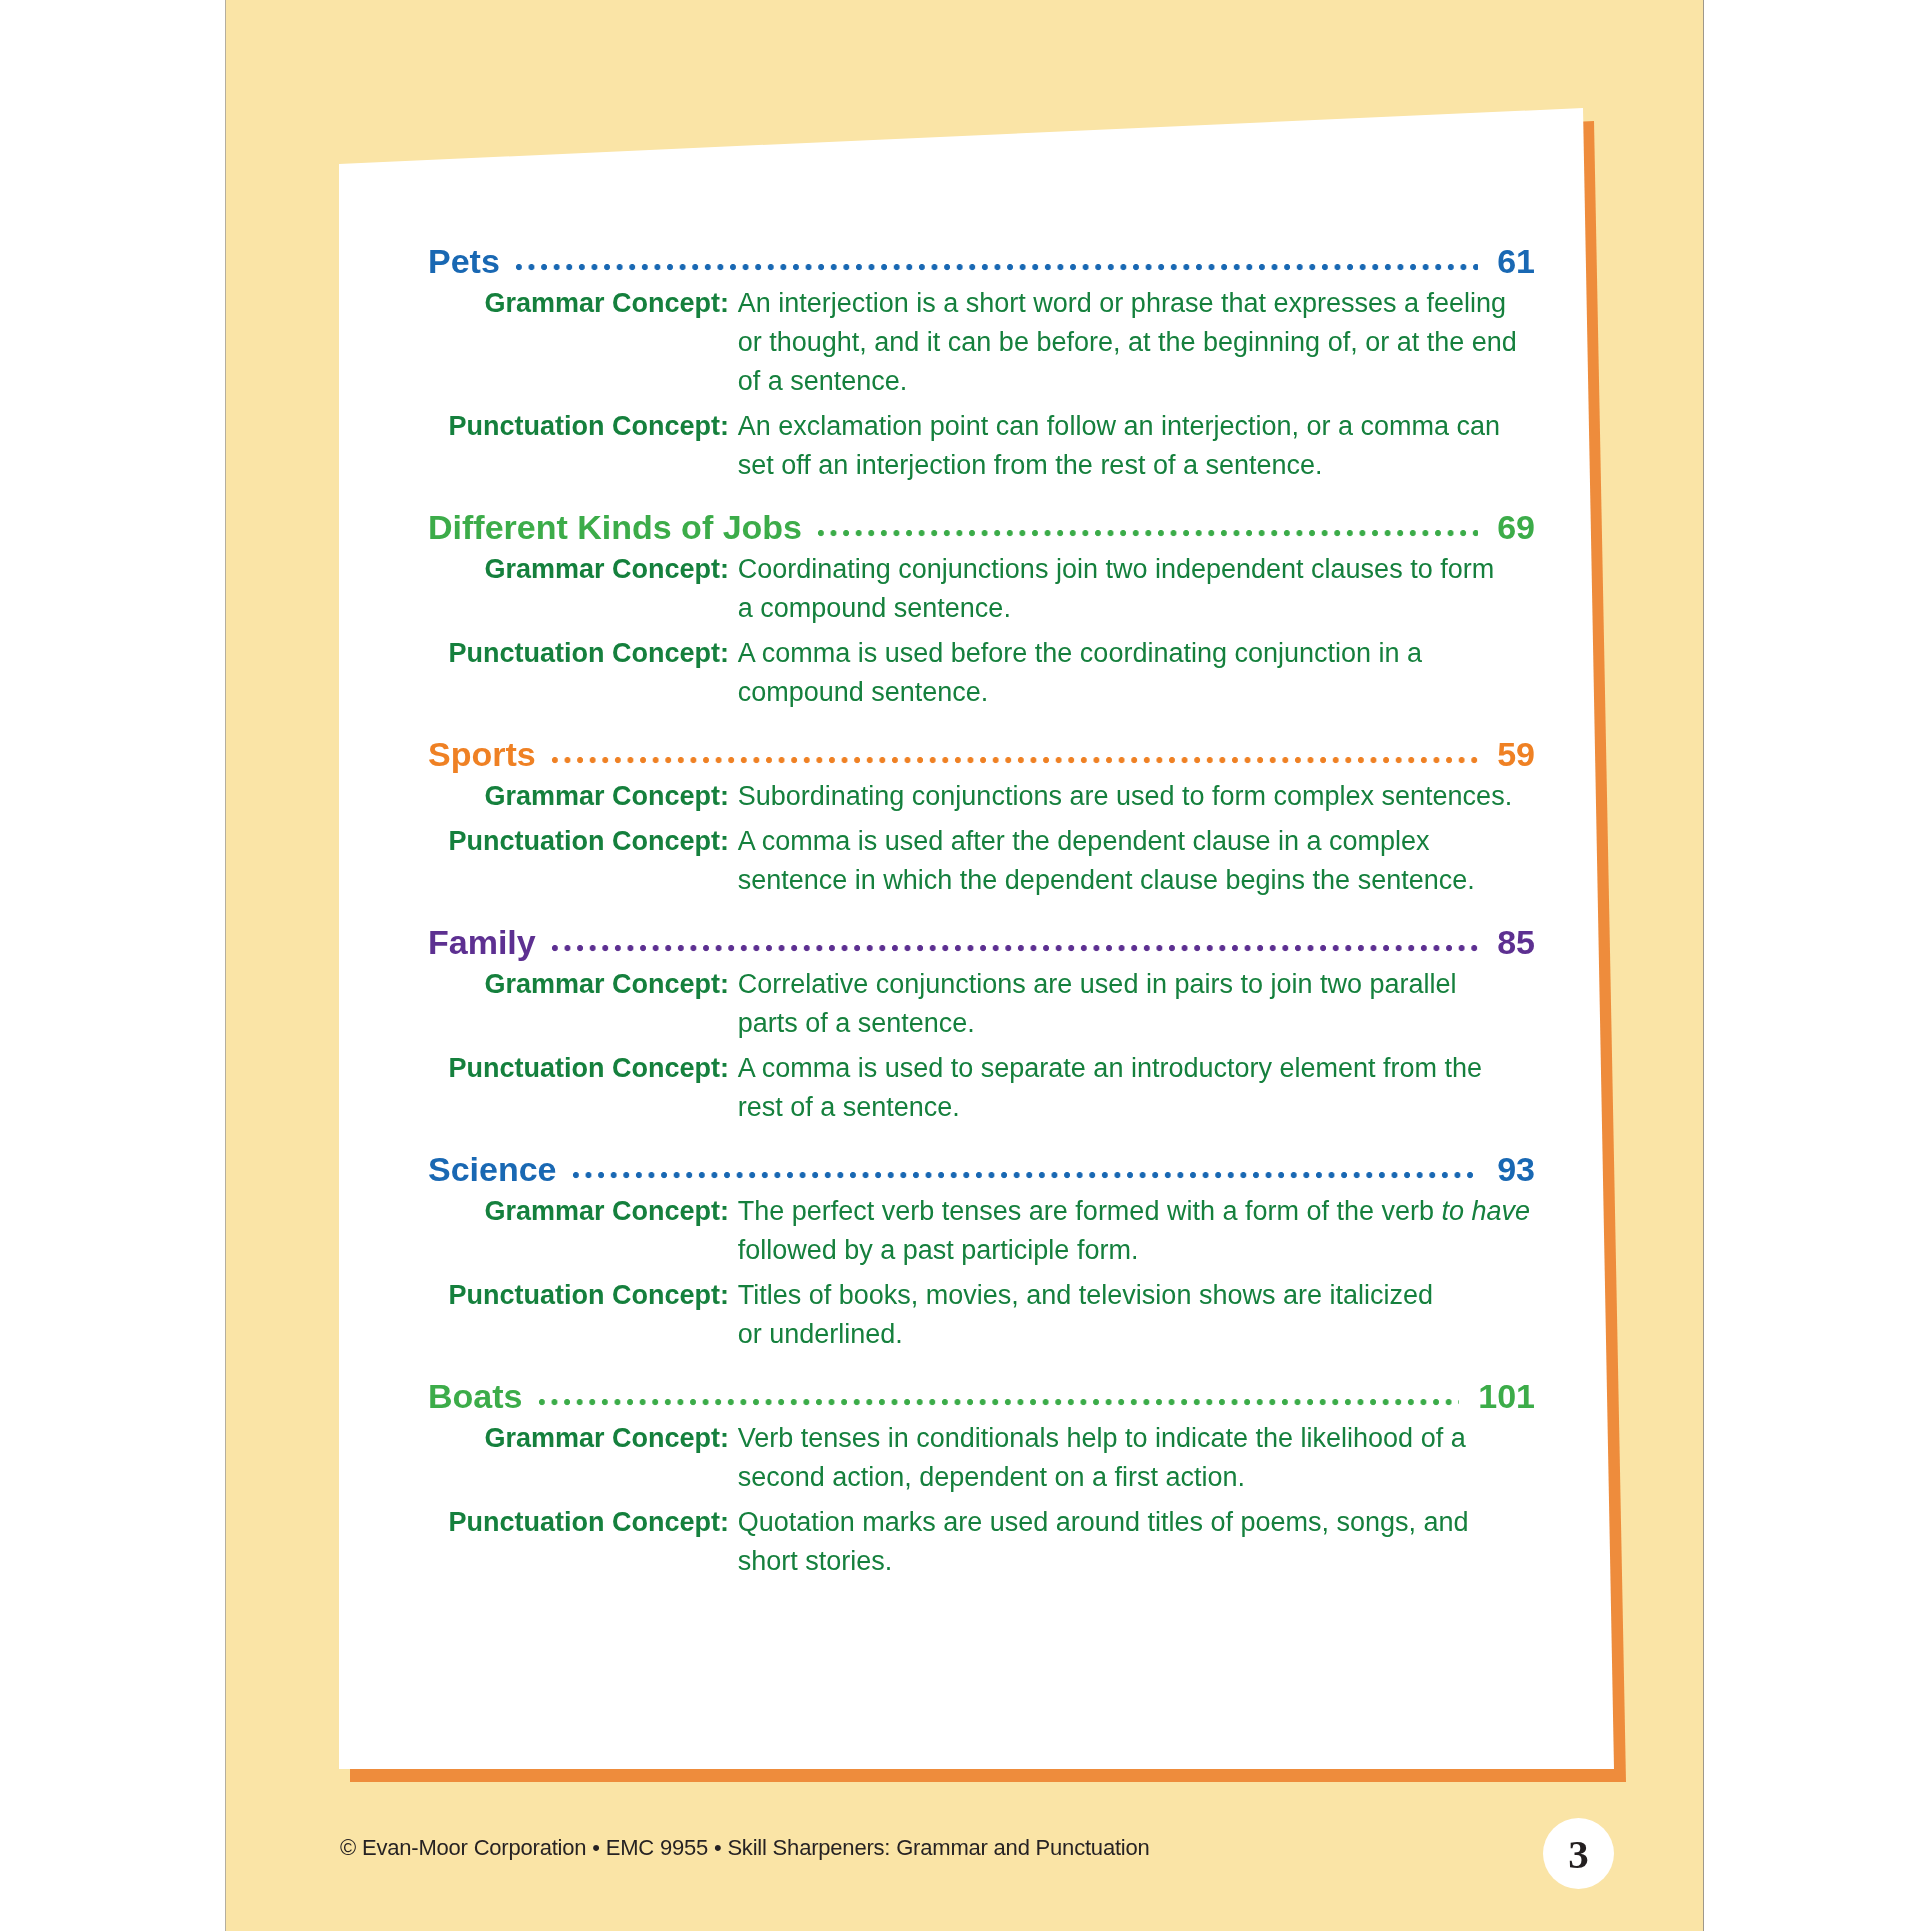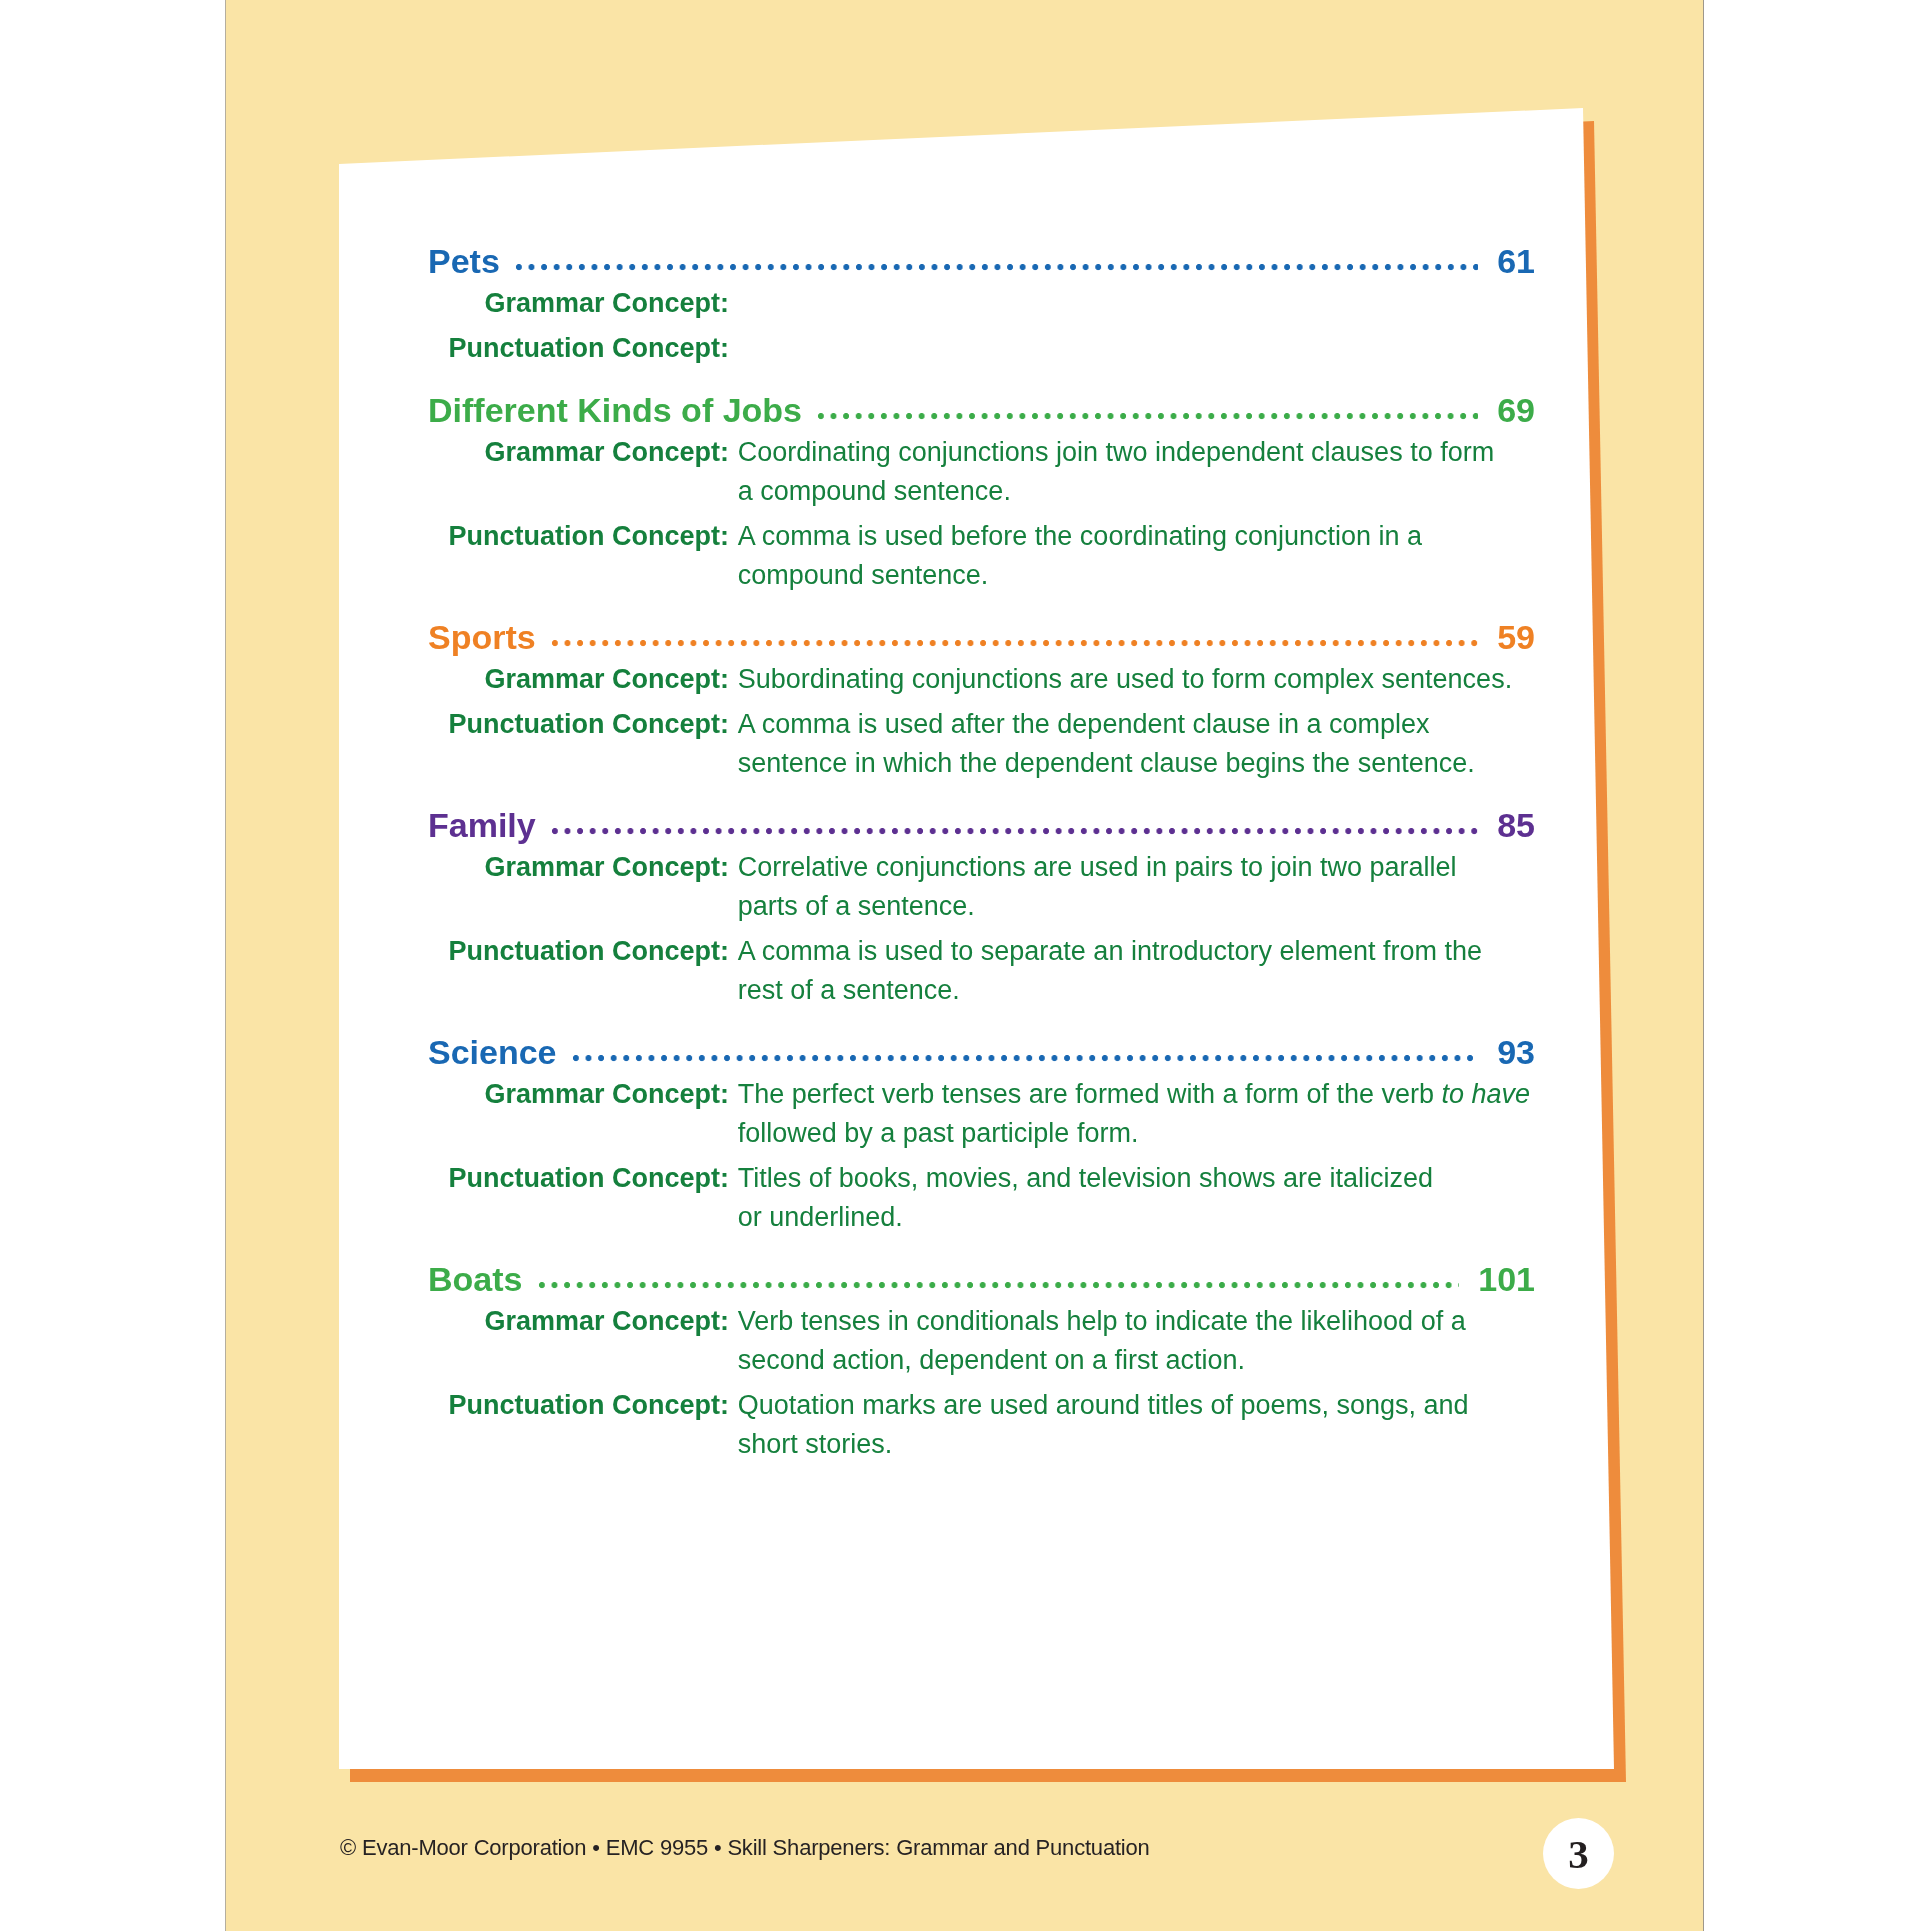--- a/index.html
+++ b/index.html
@@ -66,23 +66,28 @@
 <div class="content">
 
   <div class="entry" style="--accent: #1968B3;">
     <div class="entry-head">
       <span class="entry-title">Pets</span>
       <span class="leader"></span>
       <span class="entry-page">61</span>
     </div>
     <div class="concept">
       <div class="concept-label">Grammar Concept:</div>
+      <div class="concept-text"><span>An interjection is a short word or phrase that expresses a feeling
+or thought, and it can be before, at the beginning of, or at the end
+of a sentence.</span></div>
     </div>
     <div class="concept">
       <div class="concept-label">Punctuation Concept:</div>
+      <div class="concept-text"><span>An exclamation point can follow an interjection, or a comma can
+set off an interjection from the rest of a sentence.</span></div>
     </div>
   </div>
 
   <div class="entry" style="--accent: #3CAC49;">
     <div class="entry-head">
       <span class="entry-title">Different Kinds of Jobs</span>
       <span class="leader"></span>
       <span class="entry-page">69</span>
     </div>
     <div class="concept">

